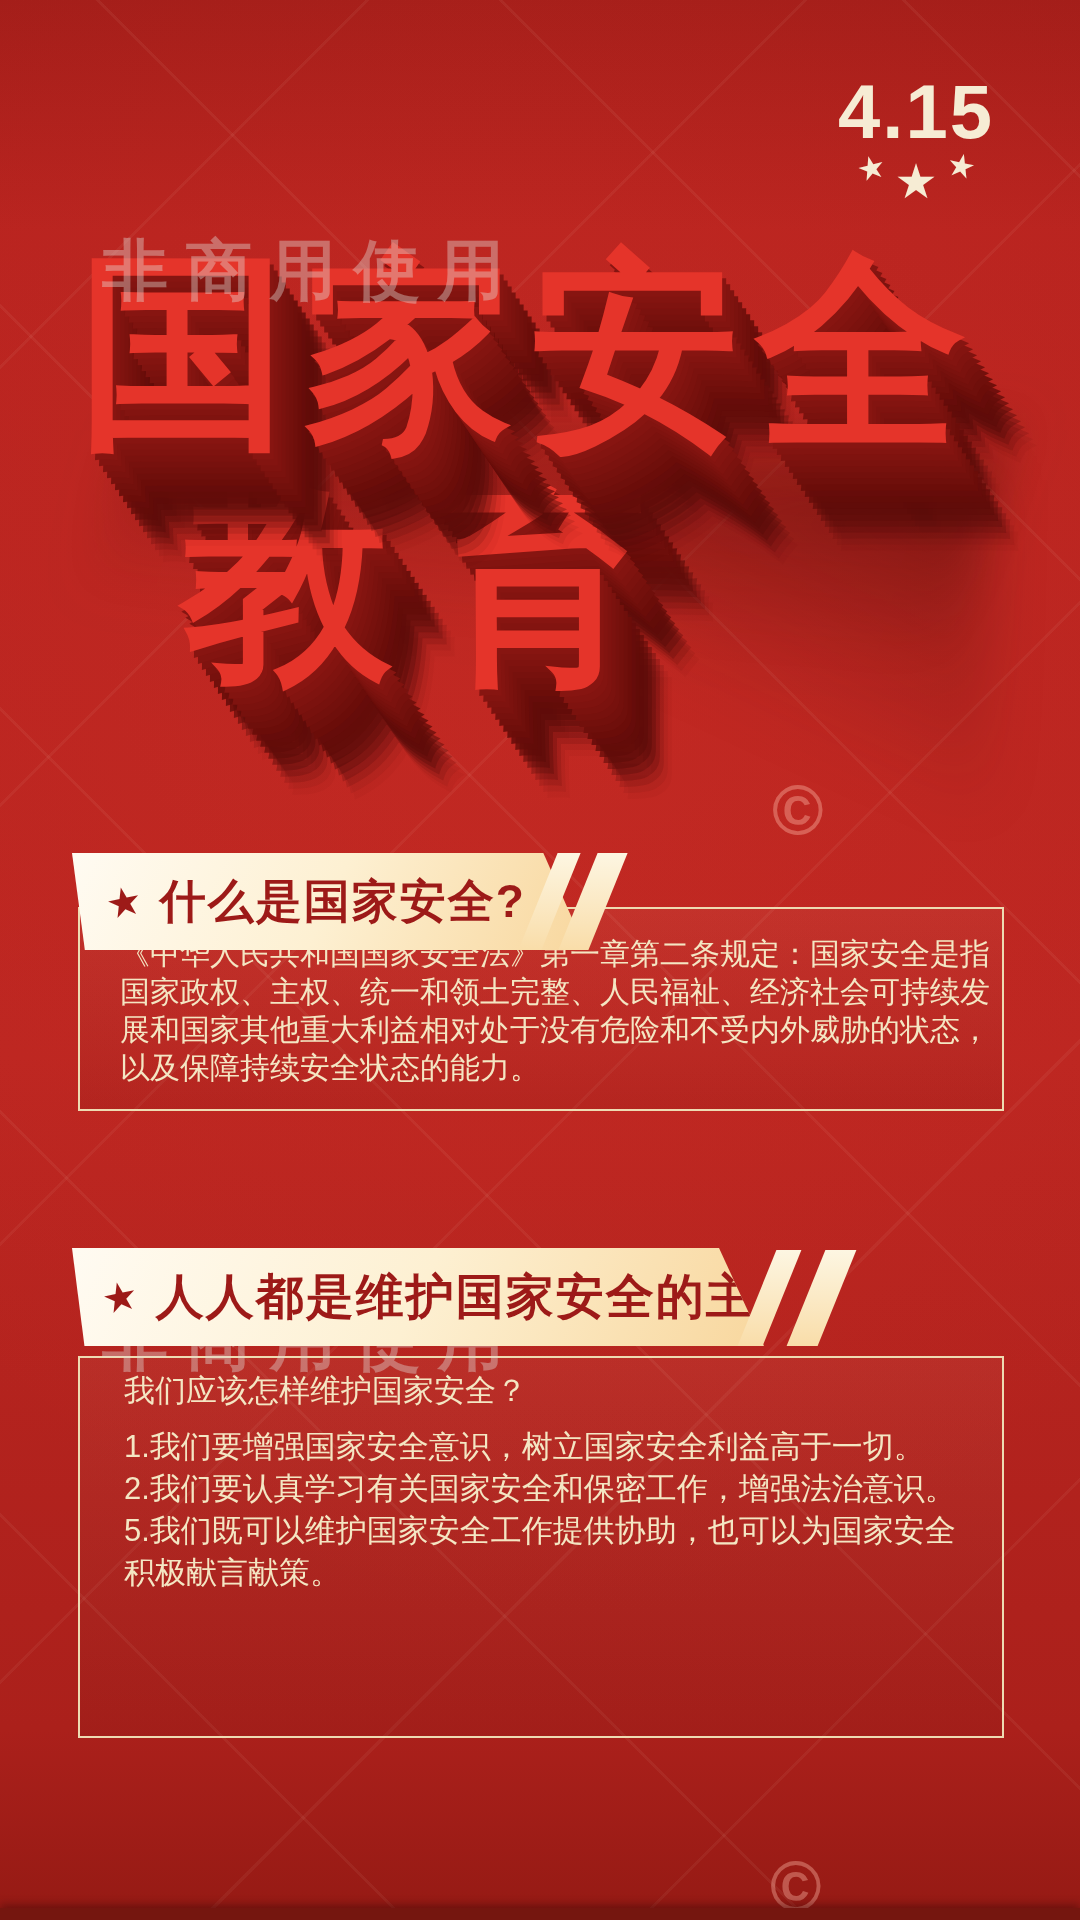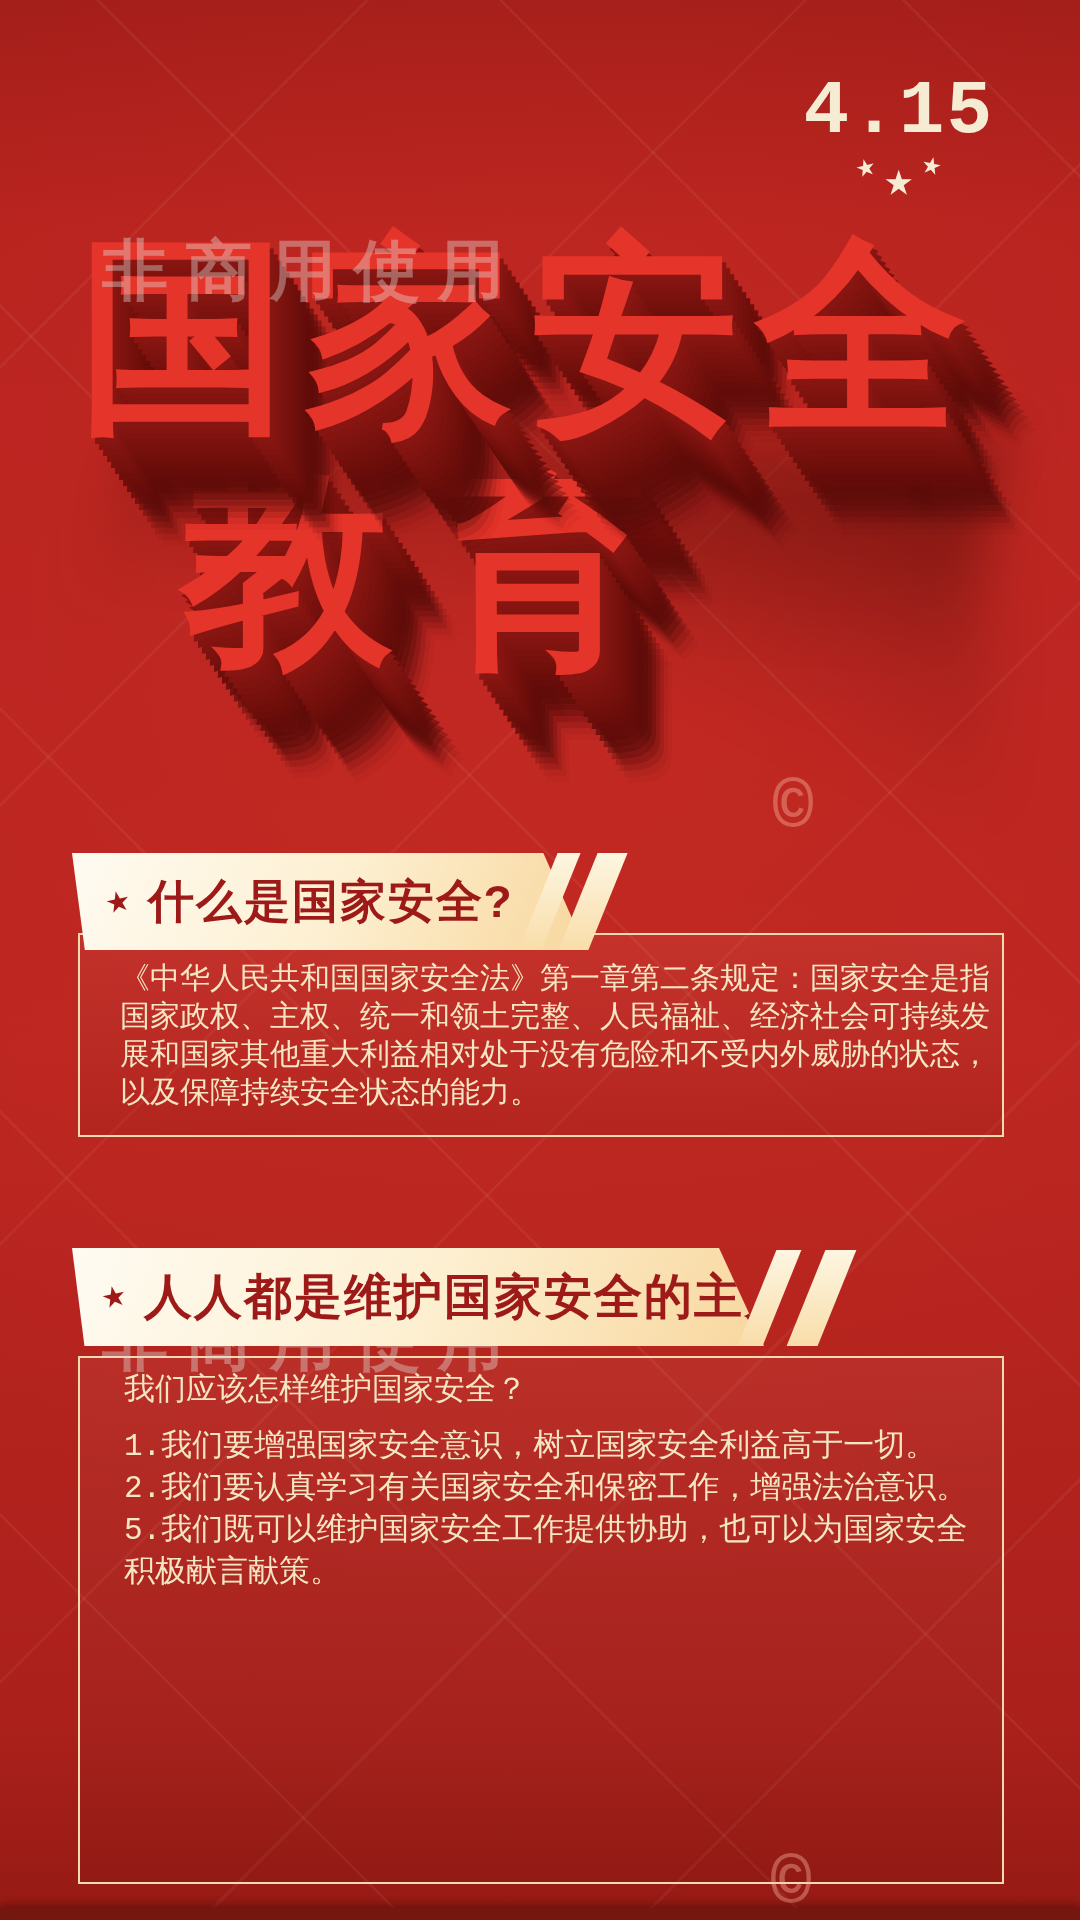--- a/index.html
+++ b/index.html
@@ -1,18 +1,18 @@
 <!DOCTYPE html>
 <html><head>
 <meta charset="utf-8">
 <style>
   html,body{margin:0;padding:0;background:#7a1510;}
   .poster{
     position:relative; width:1080px; height:1920px; overflow:hidden;
-    font-family:Liberation Mono, monospace;
+    font-family:Liberation Sans, sans-serif;
     background-color:#b7231f;
     background-image:
       radial-gradient(150% 100% at 50% 30%, rgba(236,62,46,0.16) 0%, rgba(236,62,46,0) 55%),
       linear-gradient(180deg,#a21d19 0%, #b7231f 12%, #bc2621 55%, #ab201b 90%, #951a14 100%);
   }
   .texture{
     position:absolute; inset:0; pointer-events:none; z-index:1;
     background-image:
       repeating-linear-gradient(45deg, rgba(255,236,212,0.055) 0 3px, transparent 3px 285px),
       repeating-linear-gradient(-45deg, rgba(255,236,212,0.05) 0 3px, transparent 3px 310px);
@@ -73,23 +73,23 @@
   .s1a{left:538px; top:853px; width:23px; height:97px;}
   .s1b{left:578px; top:853px; width:30px; height:97px;}
   .s2a{left:757px; top:1250px; width:25px; height:96px;}
   .s2b{left:806px; top:1250px; width:31px; height:96px;}
   
   .cbox{
     position:absolute; left:78px; width:926px; box-sizing:border-box; z-index:4;
     border:2px solid #eedbb2; color:#f4e6c3;
     background:linear-gradient(180deg, rgba(255,240,210,0.05), rgba(60,8,6,0.08));
   }
-  .box1{top:933px; height:204px; padding:26px 0 0 40px; font-size:30px;}
+  .box1{top:907px; height:204px; padding:26px 0 0 40px; font-size:30px;}
   .box1 .bl{line-height:38px; white-space:nowrap;}
-  .box2{top:1356px; height:528px; padding:10px 26px 0 44px; font-size:31px;}
+  .box2{top:1356px; height:382px; padding:10px 26px 0 44px; font-size:31px;}
   .box2 .intro{line-height:46px; margin-bottom:12px;}
   .box2 .li{line-height:42px;}
   .bottom-bar{position:absolute; left:0; bottom:0; width:100%; height:12px; z-index:7;
               background:#75160f; box-shadow:0 -3px 8px rgba(60,8,5,0.5);}
 </style>
 </head>
 <body>
 
 <div class="poster">
   <div class="texture"></div>

